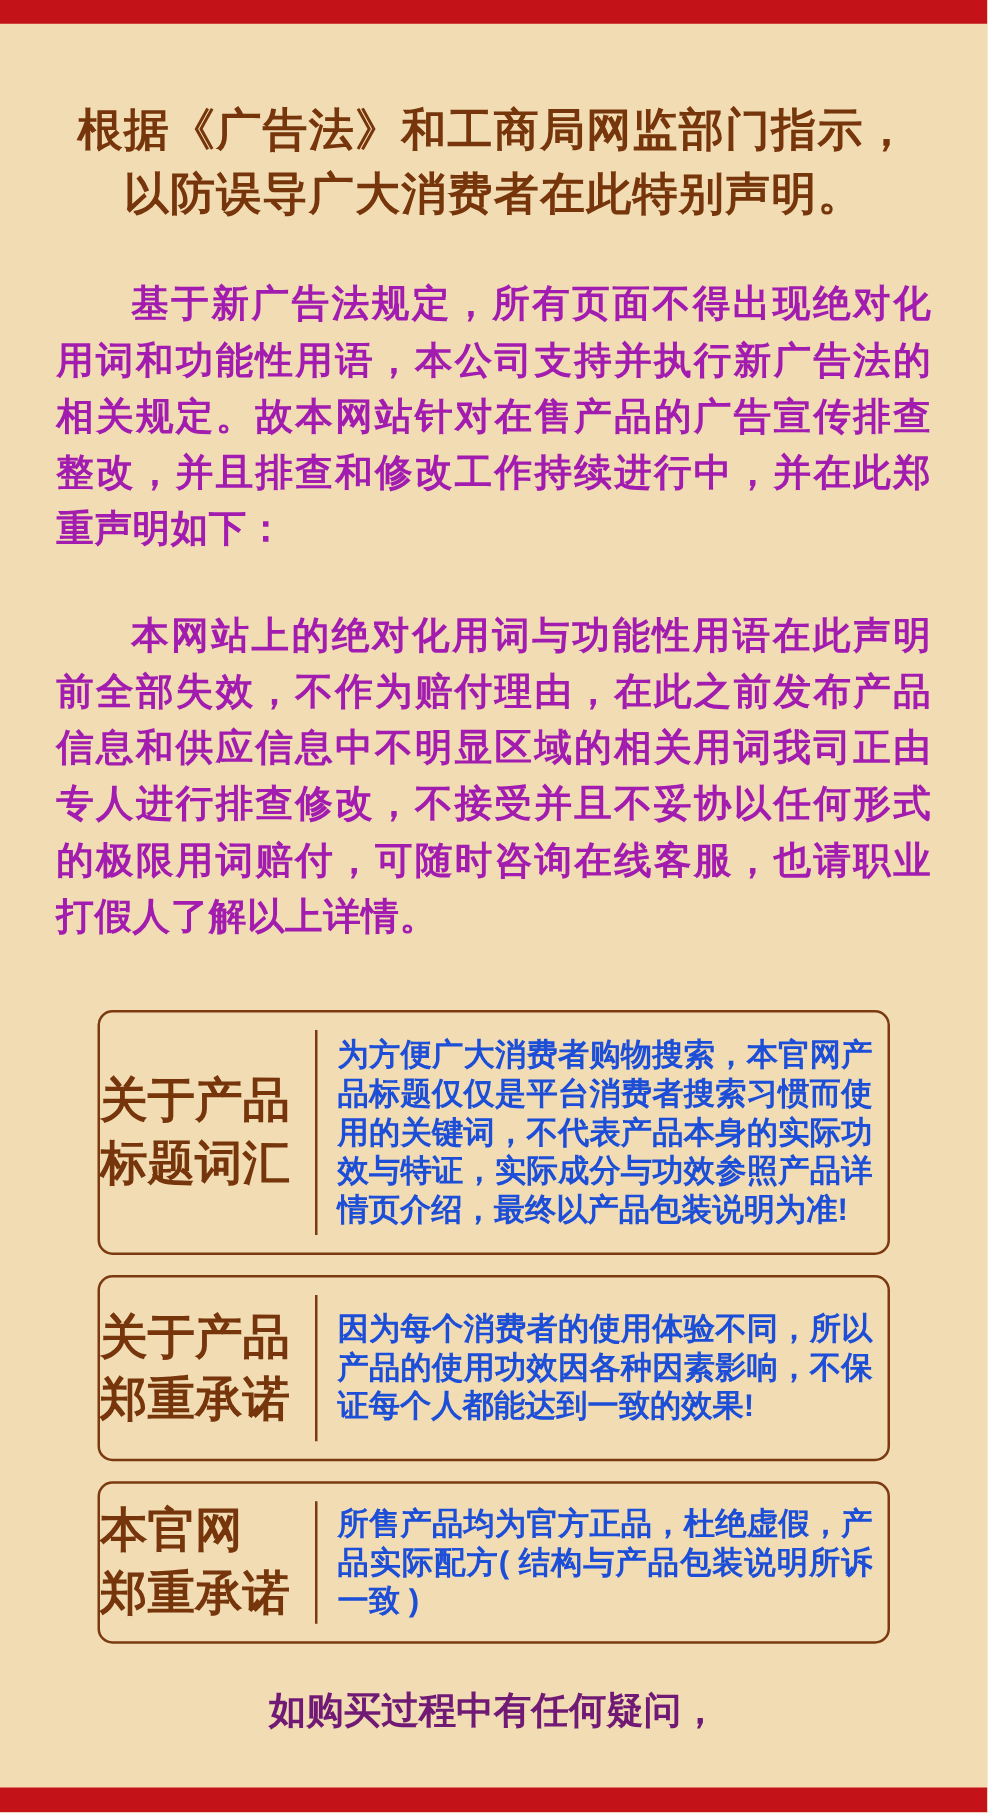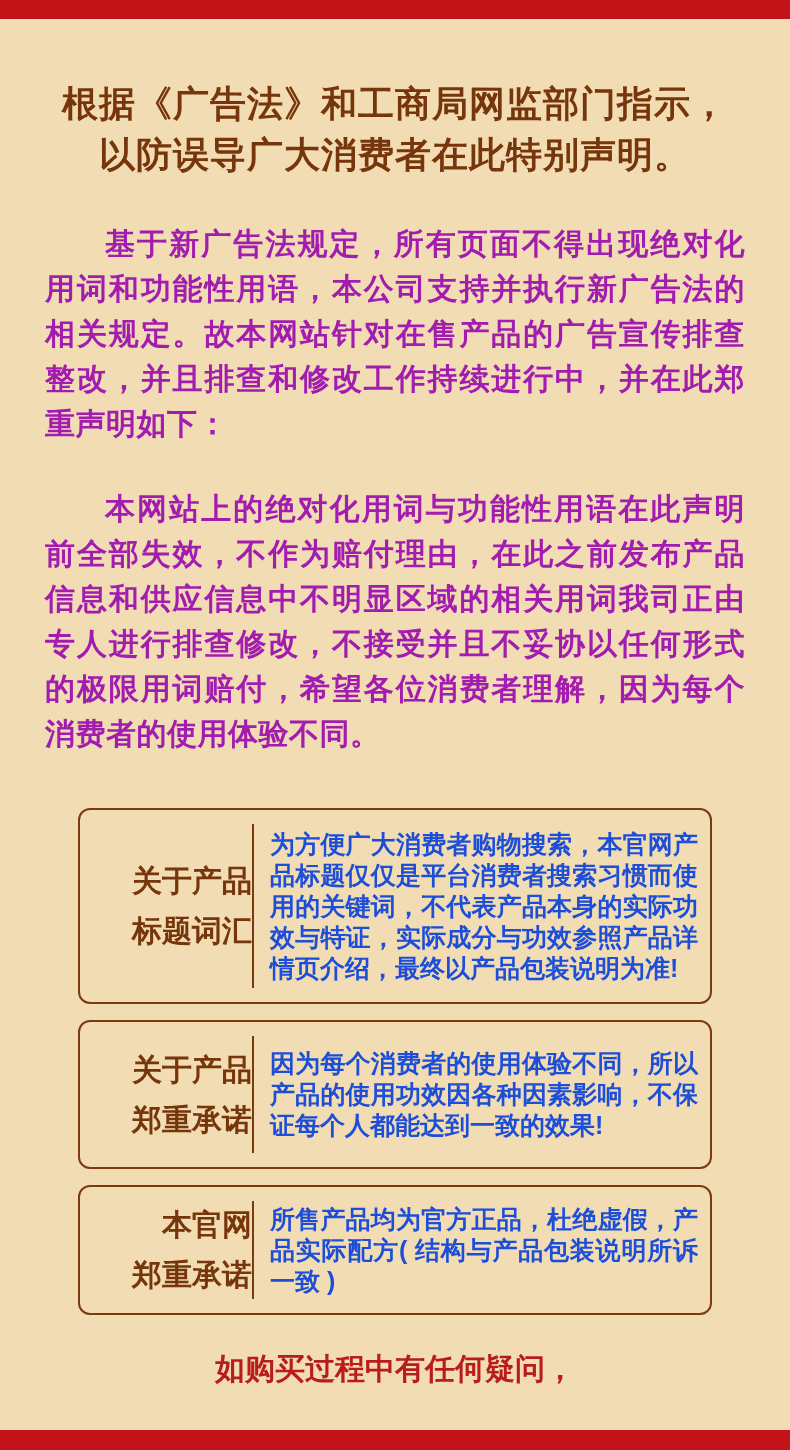--- a/index.html
+++ b/index.html
@@ -42,23 +42,23 @@
     display:flex; align-items:center;
     box-sizing:border-box;
     background:transparent;
   }
   .nbox + .nbox { margin-top:16px; }
   .nbox-1 { height:196px; }
   .nbox-2 { height:149px; }
   .nbox-3 { height:130px; }
   .nbox .label {
     flex:0 0 172px; width:172px;
-    text-align:right;
+    text-align:left;
     font-weight:bold;
-    font-size:30px; line-height:50px;
+    font-size:38px; line-height:50px;
     color:#76350b;
   }
   .nbox .divider {
     align-self:stretch;
     width:0; border-left:2px solid #7b3a10;
     margin:14px 0;
   }
   .nbox .btext {
     flex:1;
     padding:8px 12px 8px 16px;
@@ -67,38 +67,38 @@
     font-size:25px; line-height:31px;
     color:#1d4ed8;
     text-align:justify;
   }
 
   .footer {
     margin:32px 30px 0;
     text-align:center;
     font-size:30px; line-height:43px;
     font-weight:bold;
-    color:#b91c1c;
+    color:#701a75;
   }
 </style>
 </head>
 <body>
 
 <div class="page">
 
   <div class="stripe top"></div>
 
   <div class="title">
     <div>根据《广告法》和工商局网监部门指示，</div>
     <div>以防误导广大消费者在此特别声明。</div>
   </div>
 
   <div class="para">基于新广告法规定，所有页面不得出现绝对化用词和功能性用语，本公司支持并执行新广告法的相关规定。故本网站针对在售产品的广告宣传排查整改，并且排查和修改工作持续进行中，并在此郑重声明如下：</div>
 
-  <div class="para second">本网站上的绝对化用词与功能性用语在此声明前全部失效，不作为赔付理由，在此之前发布产品信息和供应信息中不明显区域的相关用词我司正由专人进行排查修改，不接受并且不妥协以任何形式的极限用词赔付，希望各位消费者理解，因为每个消费者的使用体验不同。</div>
+  <div class="para second">本网站上的绝对化用词与功能性用语在此声明前全部失效，不作为赔付理由，在此之前发布产品信息和供应信息中不明显区域的相关用词我司正由专人进行排查修改，不接受并且不妥协以任何形式的极限用词赔付，可随时咨询在线客服，也请职业打假人了解以上详情。</div>
 
   <div class="boxes">
 
     <div class="nbox nbox-1">
       <div class="label">
         <div>关于产品</div>
         <div>标题词汇</div>
       </div>
       <div class="divider"></div>
       <div class="btext">为方便广大消费者购物搜索，本官网产品标题仅仅是平台消费者搜索习惯而使用的关键词，不代表产品本身的实际功效与特证，实际成分与功效参照产品详情页介绍，最终以产品包装说明为准!</div>

